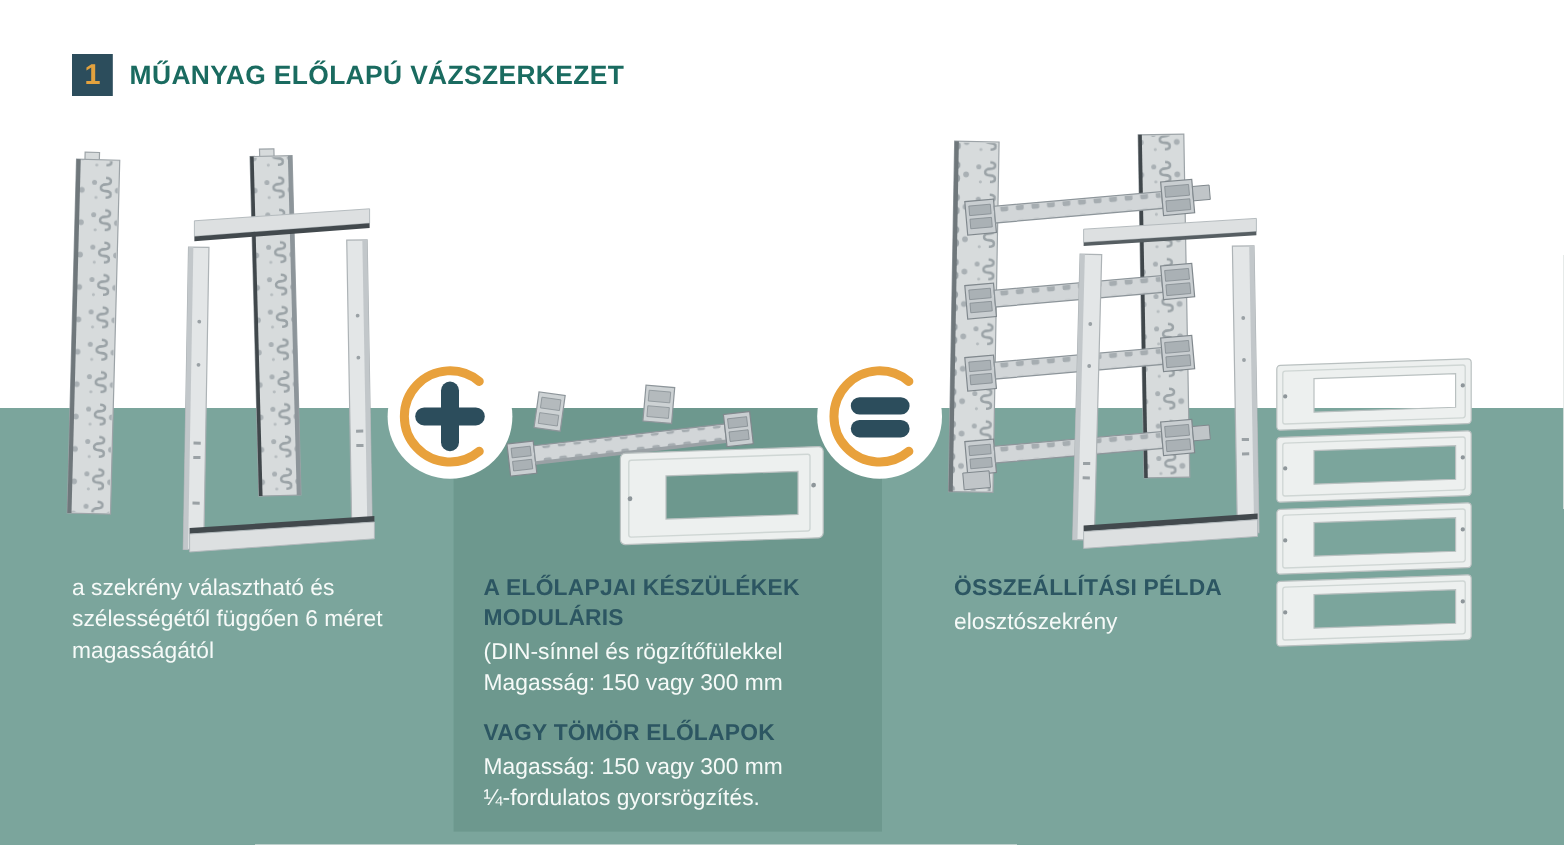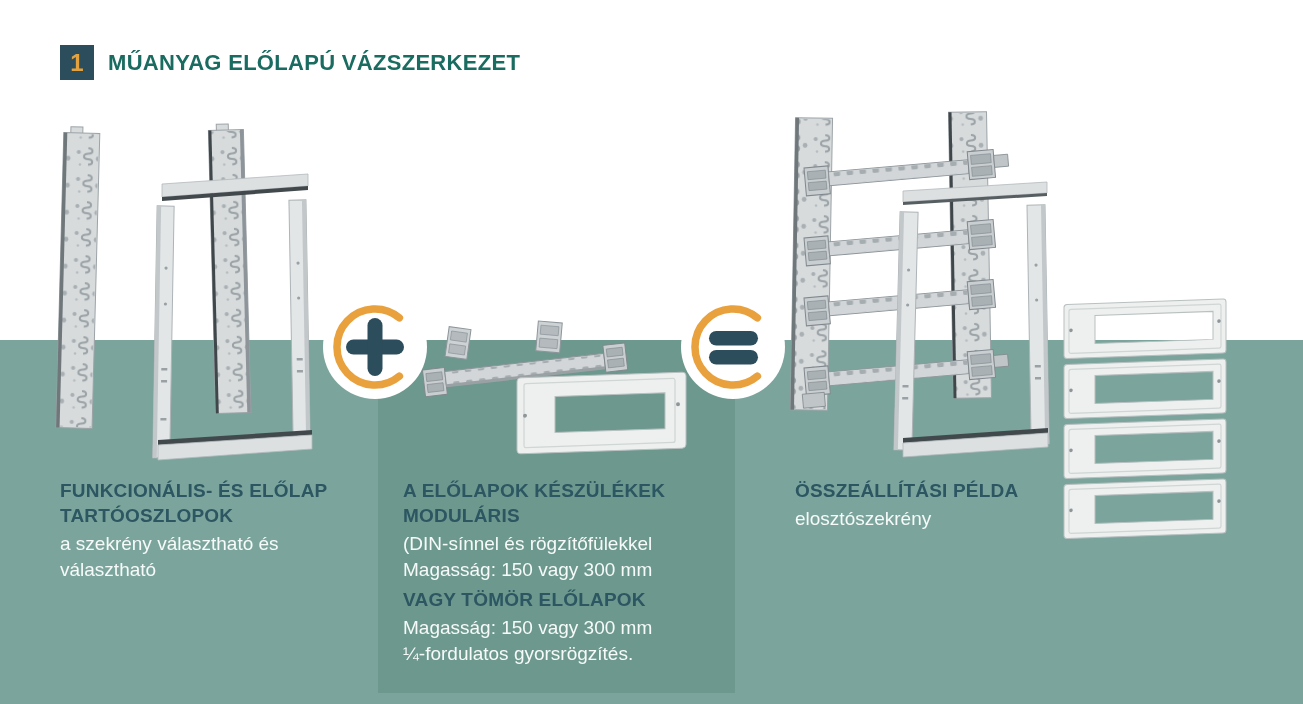--- a/index.html
+++ b/index.html
@@ -264,40 +264,37 @@
         <path fill-rule="evenodd" fill="#edf0ef" stroke="#b9c0c0" stroke-width="1" d="M15,8 h156 a3,3 0 0 1 3,3 v48 a3,3 0 0 1 -3,3 h-156 a3,3 0 0 1 -3,-3 v-48 a3,3 0 0 1 3,-3 z
              M43,20 h118 v28 h-118 z"></path>
         <rect x="17" y="13" width="152" height="44" fill="none" stroke="#cfd6d4" stroke-width="1.1" rx="2"></rect>
         <circle cx="19" cy="34" r="1.8" fill="#8e969a"></circle>
           <circle cx="167" cy="30" r="1.8" fill="#8e969a"></circle>
       </g>
     </g>
   </svg>
 
   <div class="tcol tcol-left">
-    <div class="thead">
-      <div>FUNKCIONÁLIS- ÉS ELŐLAP</div>
-      <div>TARTÓOSZLOPOK</div>
-    </div>
     <div>
       <div>a szekrény választható és</div>
-      <div>választható</div>
+      <div>szélességétől függően 6 méret</div>
+      <div>magasságától</div>
     </div>
   </div>
 
   <div class="tcol tcol-mid">
     <div class="thead">
-      <div>A ELŐLAPOK KÉSZÜLÉKEK</div>
+      <div>A ELŐLAPJAI KÉSZÜLÉKEK</div>
       <div>MODULÁRIS</div>
     </div>
     <div>
       <div>(DIN-sínnel és rögzítőfülekkel</div>
       <div>Magasság: 150 vagy 300 mm</div>
     </div>
-    <div class="thead" style="margin-top:4px;">VAGY TÖMÖR ELŐLAPOK</div>
+    <div class="thead" style="margin-top:16px;">VAGY TÖMÖR ELŐLAPOK</div>
     <div>
       <div>Magasság: 150 vagy 300 mm</div>
       <div>¼-fordulatos gyorsrögzítés.</div>
     </div>
   </div>
 
   <div class="tcol tcol-right">
     <div class="thead">ÖSSZEÁLLÍTÁSI PÉLDA</div>
     <div>
       <div>elosztószekrény</div>

